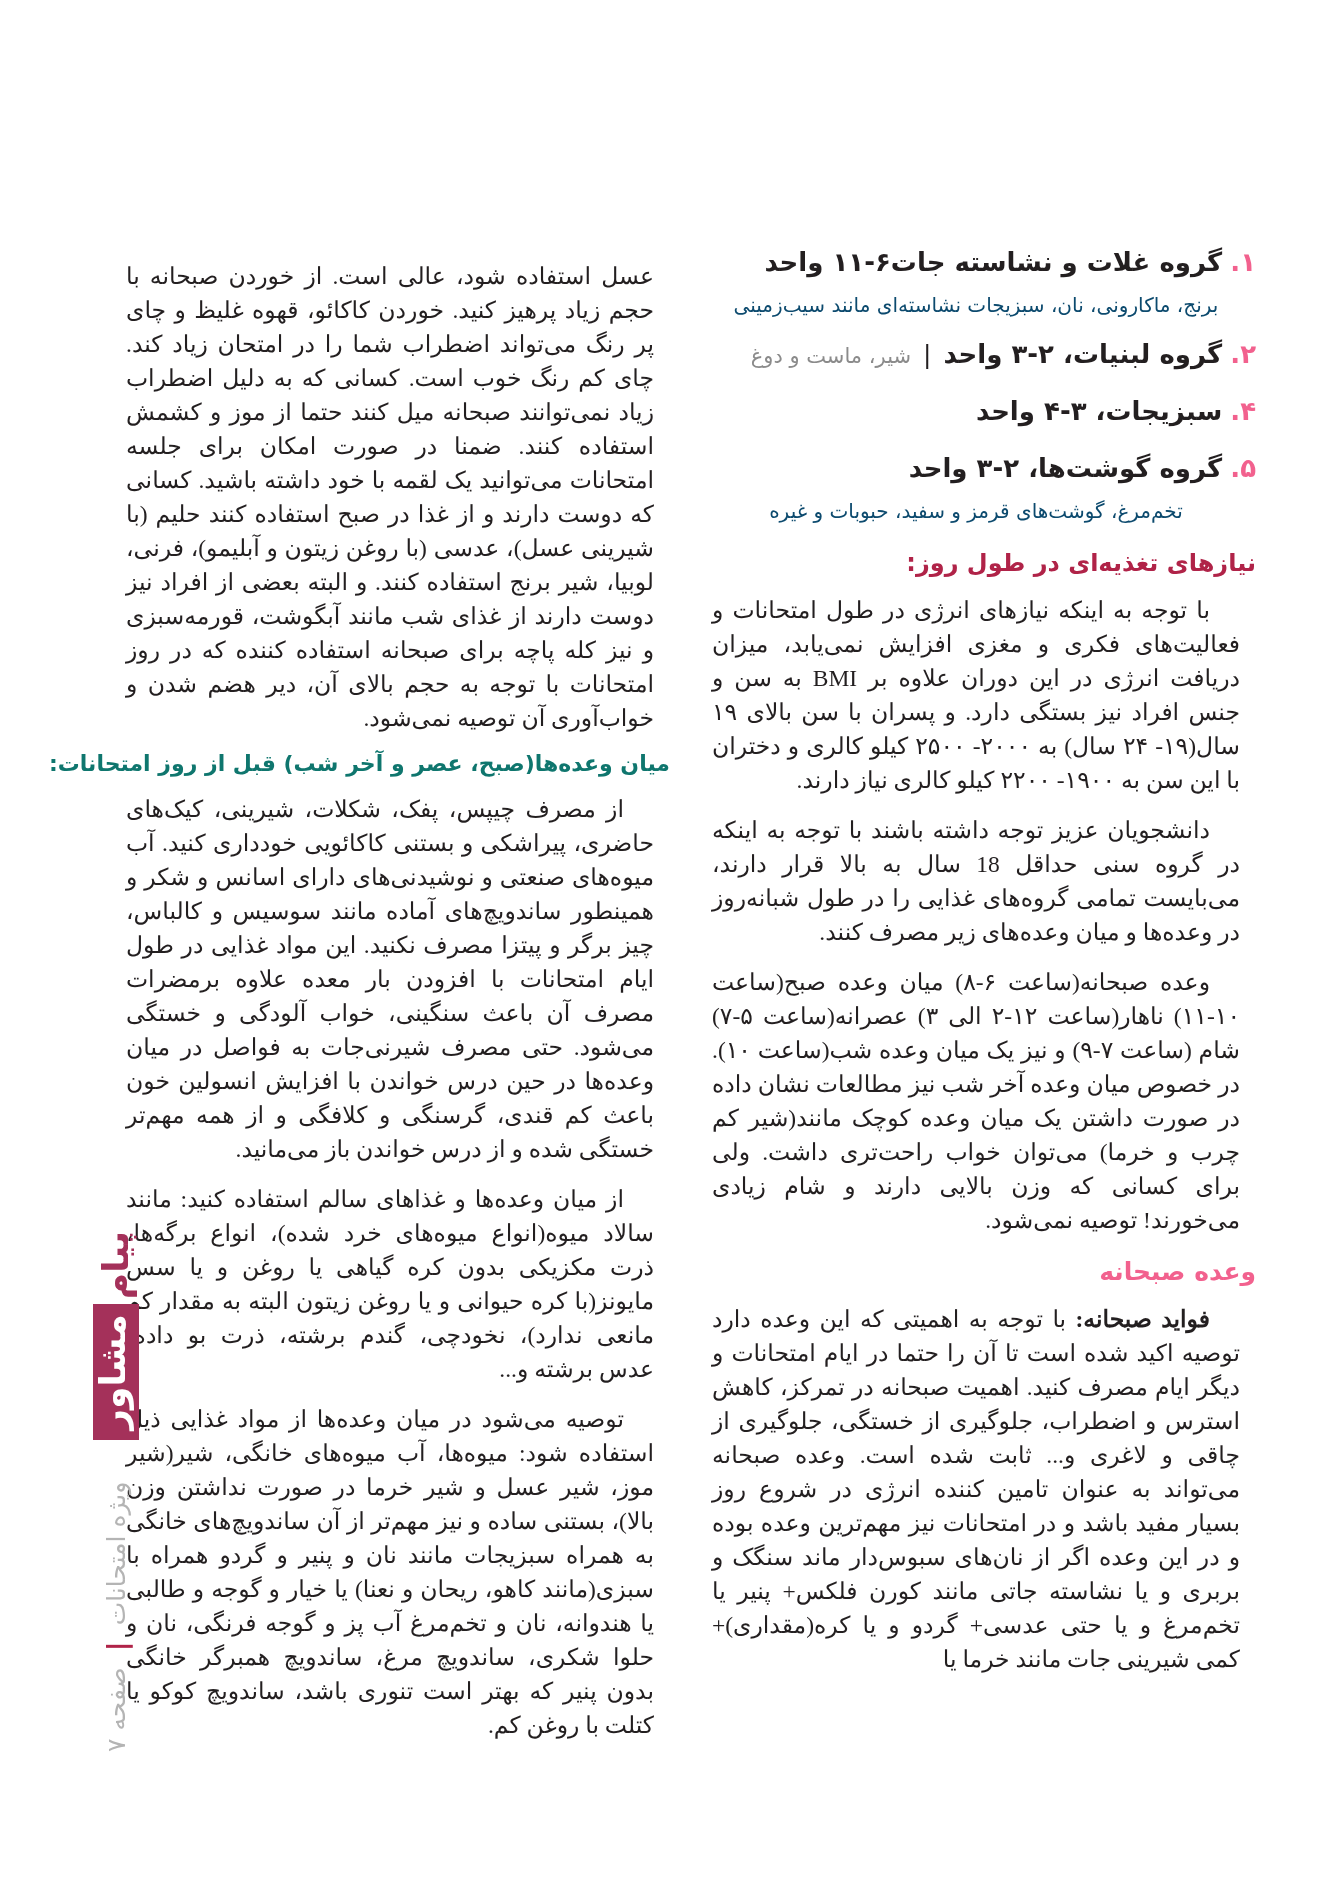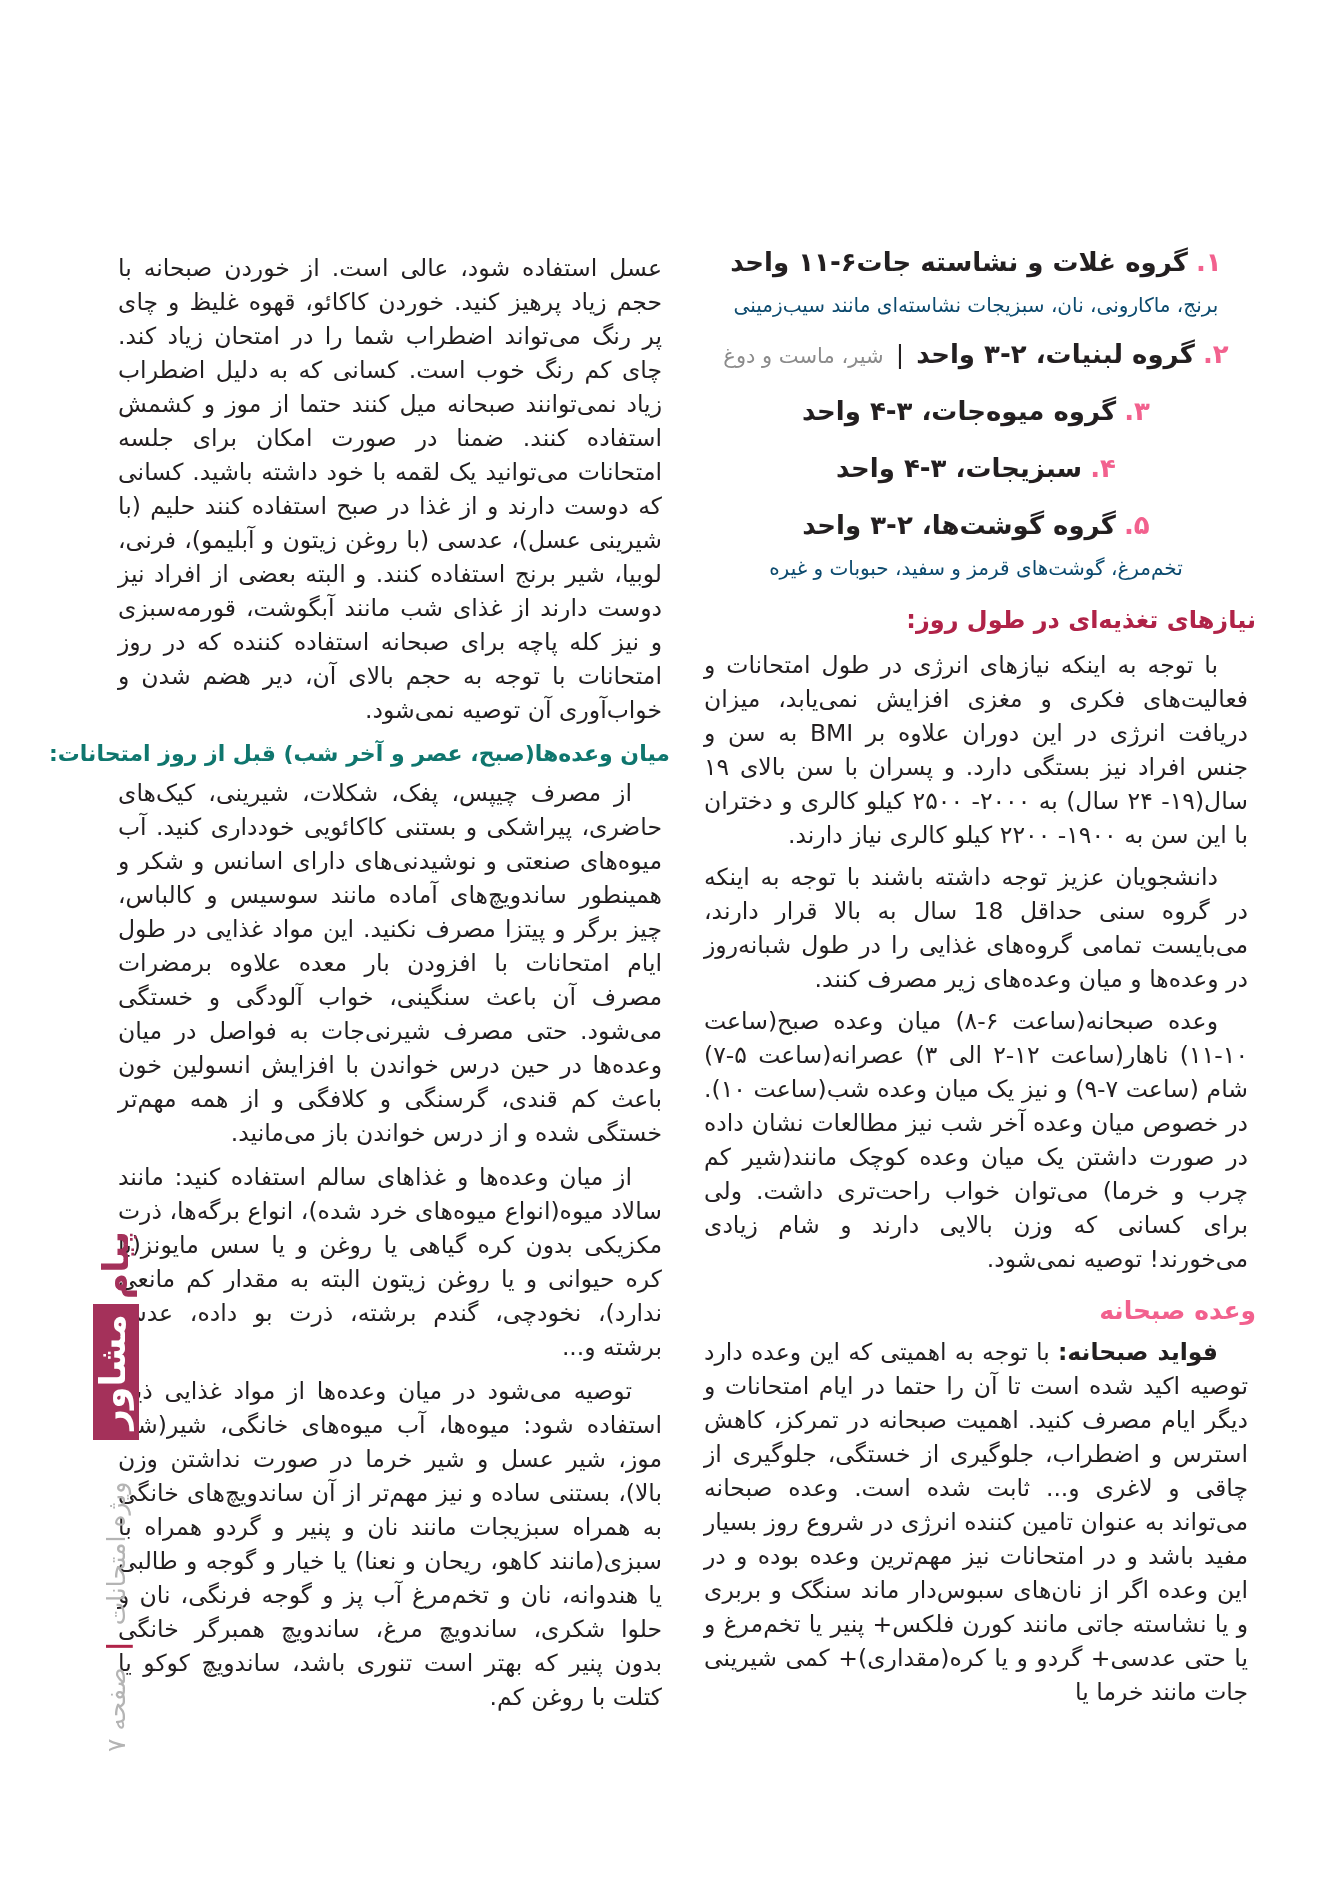--- a/index.html
+++ b/index.html
@@ -7,21 +7,21 @@
     position:relative;width:1339px;height:1890px;background:#ffffff;
     overflow:hidden;font-family:"DejaVu Sans",sans-serif;color:#231f20;
   }
   .columns{
     position:absolute;top:243px;left:110px;width:1146px;
     display:flex;gap:26px;direction:rtl;
   }
   .col{width:560px;}
   
   .fg-item{
-    text-align:center;font-weight:bold;font-size:26px;line-height:1.5;
+    text-align:right;font-weight:bold;font-size:26px;line-height:1.5;
     color:#231f20;margin-bottom:18px;white-space:nowrap;
   }
   .fg-num{color:#f2618e;margin-left:8px;}
   .fg-sub{
     text-align:center;color:#0c4a6e;font-size:20px;line-height:1.35;
     margin:-8px 0 16px 0;white-space:nowrap;
   }
   .fg-pipe{font-weight:400;color:#231f20;margin:0 12px;font-size:25px;}
   .fg-side{color:#8b8b8b;font-size:21px;font-weight:400;}
   
@@ -33,21 +33,21 @@
     font-size:25px;font-weight:bold;color:#f2618e;
     margin:20px 0 10px 0;text-align:right;
   }
   .mid-heading{
     font-size:22px;font-weight:bold;color:#0f766e;
     margin:14px 0 10px 0;white-space:nowrap;
   }
   
   .body-p{
     font-size:23.5px;line-height:34px;text-align:justify;
-    margin:8px;color:#231f20;
+    margin:16px;color:#231f20;font-family:Liberation Serif, serif;
   }
   .indent{text-indent:30px;}
   .gap-top{margin-top:10px;}
   .lead{font-weight:bold;}
   
   .sidebar{
     position:absolute;left:-119px;top:1436px;width:470px;height:60px;
     transform:rotate(-90deg);display:flex;align-items:center;
     direction:rtl;z-index:2;
   }
@@ -73,23 +73,20 @@
       <div class="food-groups">
         <div class="fg-item">
           <span class="fg-num">۱.</span><span>گروه غلات و نشاسته جات۶-۱۱ واحد</span>
         </div>
         <div class="fg-sub">برنج، ماکارونی، نان، سبزیجات نشاسته‌ای مانند سیب‌زمینی</div>
 
         <div class="fg-item">
           <span class="fg-num">۲.</span><span>گروه لبنیات، ۲-۳ واحد</span><span class="fg-pipe">|</span><span class="fg-side">شیر، ماست و دوغ</span>
         </div>
 
-        <div class="fg-item">
-          <span class="fg-num">۳.</span><span>گروه میوه‌جات، ۳-۴ واحد</span>
-        </div>
 
         <div class="fg-item">
           <span class="fg-num">۴.</span><span>سبزیجات، ۳-۴ واحد</span>
         </div>
 
         <div class="fg-item">
           <span class="fg-num">۵.</span><span>گروه گوشت‌ها، ۲-۳ واحد</span>
         </div>
         <div class="fg-sub">تخم‌مرغ، گوشت‌های قرمز و سفید، حبوبات و غیره</div>
       </div>

